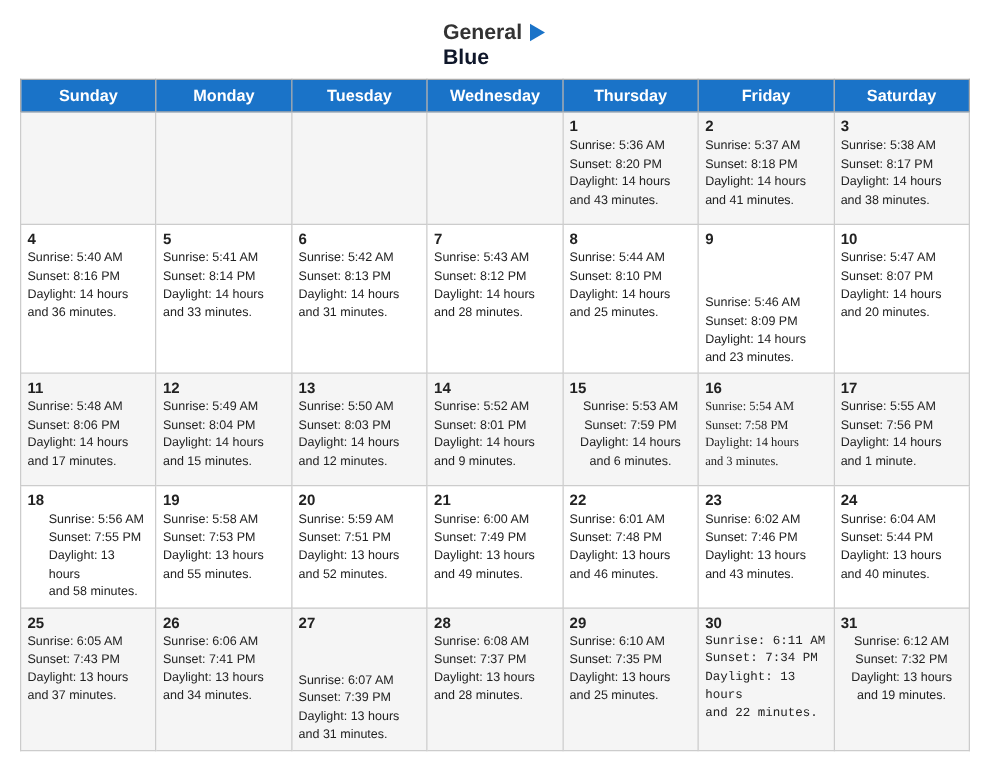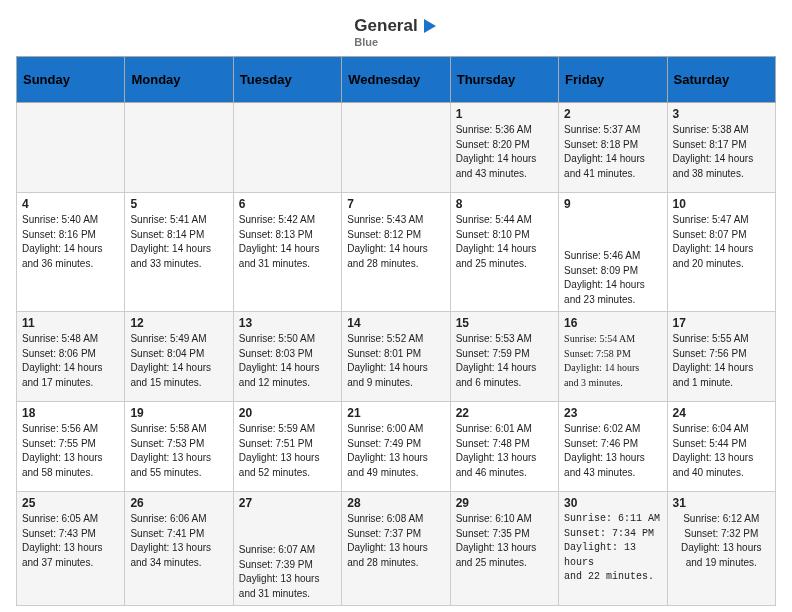--- a/index.html
+++ b/index.html
@@ -34,25 +34,25 @@
       font-size: 15px;
       color: #444;
     }
     table {
       width: 100%;
       border-collapse: collapse;
       table-layout: fixed;
     }
     thead th {
       background-color: #1a73c8;
-      color: #000000;
+      color: #ffffff;
       font-size: 13px;
       font-weight: bold;
-      text-align: left;
-      padding: 15px 6px;
+      text-align: center;
+      padding: 5px 6px;
       border: 1px solid #aaa;
     }
     tbody td {
       vertical-align: top;
       border: 1px solid #ccc;
       padding: 4px 5px;
       font-size: 10.5px;
       color: #222;
       height: 90px;
     }
@@ -81,21 +81,21 @@
 
 <div class="header">
   <div class="logo">
   <div style="line-height:1.15;">
     <div style="display:flex;align-items:center;gap:2px;">
       <span style="font-size:17px;font-weight:bold;color:#333;">General</span>
       <svg width="18" height="18" viewBox="0 0 18 18">
         <polygon points="4,2 16,9 4,16" fill="#1a73c8"></polygon>
       </svg>
     </div>
-    <div style="font-size:11px;font-weight:bold;color:#737373;">Blue</div>
+    <div style="font-size:17px;font-weight:bold;color:#0f172a;">Blue</div>
   </div>
 </div>
   <div class="title-block">
     <div class="month-title"></div>
     <div class="subtitle"></div>
   </div>
 </div>
 
 <table>
   <thead>
@@ -212,21 +212,21 @@
         </td>
         <td>
           <div class="day-number">14</div>
           <div class="day-info" style="white-space: pre-line;">Sunrise: 5:52 AM
 Sunset: 8:01 PM
 Daylight: 14 hours
 and 9 minutes.</div>
         </td>
         <td>
           <div class="day-number">15</div>
-          <div class="day-info" style="white-space: pre-line;">Sunrise: 5:53 AM
+          <div class="day-info" style="white-space: pre-line; text-align: center;">Sunrise: 5:53 AM
 Sunset: 7:59 PM
 Daylight: 14 hours
 and 6 minutes.</div>
         </td>
         <td>
           <div class="day-number">16</div>
           <div class="day-info" style="white-space: pre-line; font-family: Liberation Serif, serif;">Sunrise: 5:54 AM
 Sunset: 7:58 PM
 Daylight: 14 hours
 and 3 minutes.</div>
@@ -235,21 +235,21 @@
           <div class="day-number">17</div>
           <div class="day-info" style="white-space: pre-line;">Sunrise: 5:55 AM
 Sunset: 7:56 PM
 Daylight: 14 hours
 and 1 minute.</div>
         </td>
       </tr>
       <tr>
         <td>
           <div class="day-number">18</div>
-          <div class="day-info" style="white-space: pre-line;">Sunrise: 5:56 AM
+          <div class="day-info" style="white-space: pre-line; margin-left: 17px;">Sunrise: 5:56 AM
 Sunset: 7:55 PM
 Daylight: 13 hours
 and 58 minutes.</div>
         </td>
         <td>
           <div class="day-number">19</div>
           <div class="day-info" style="white-space: pre-line;">Sunrise: 5:58 AM
 Sunset: 7:53 PM
 Daylight: 13 hours
 and 55 minutes.</div>

